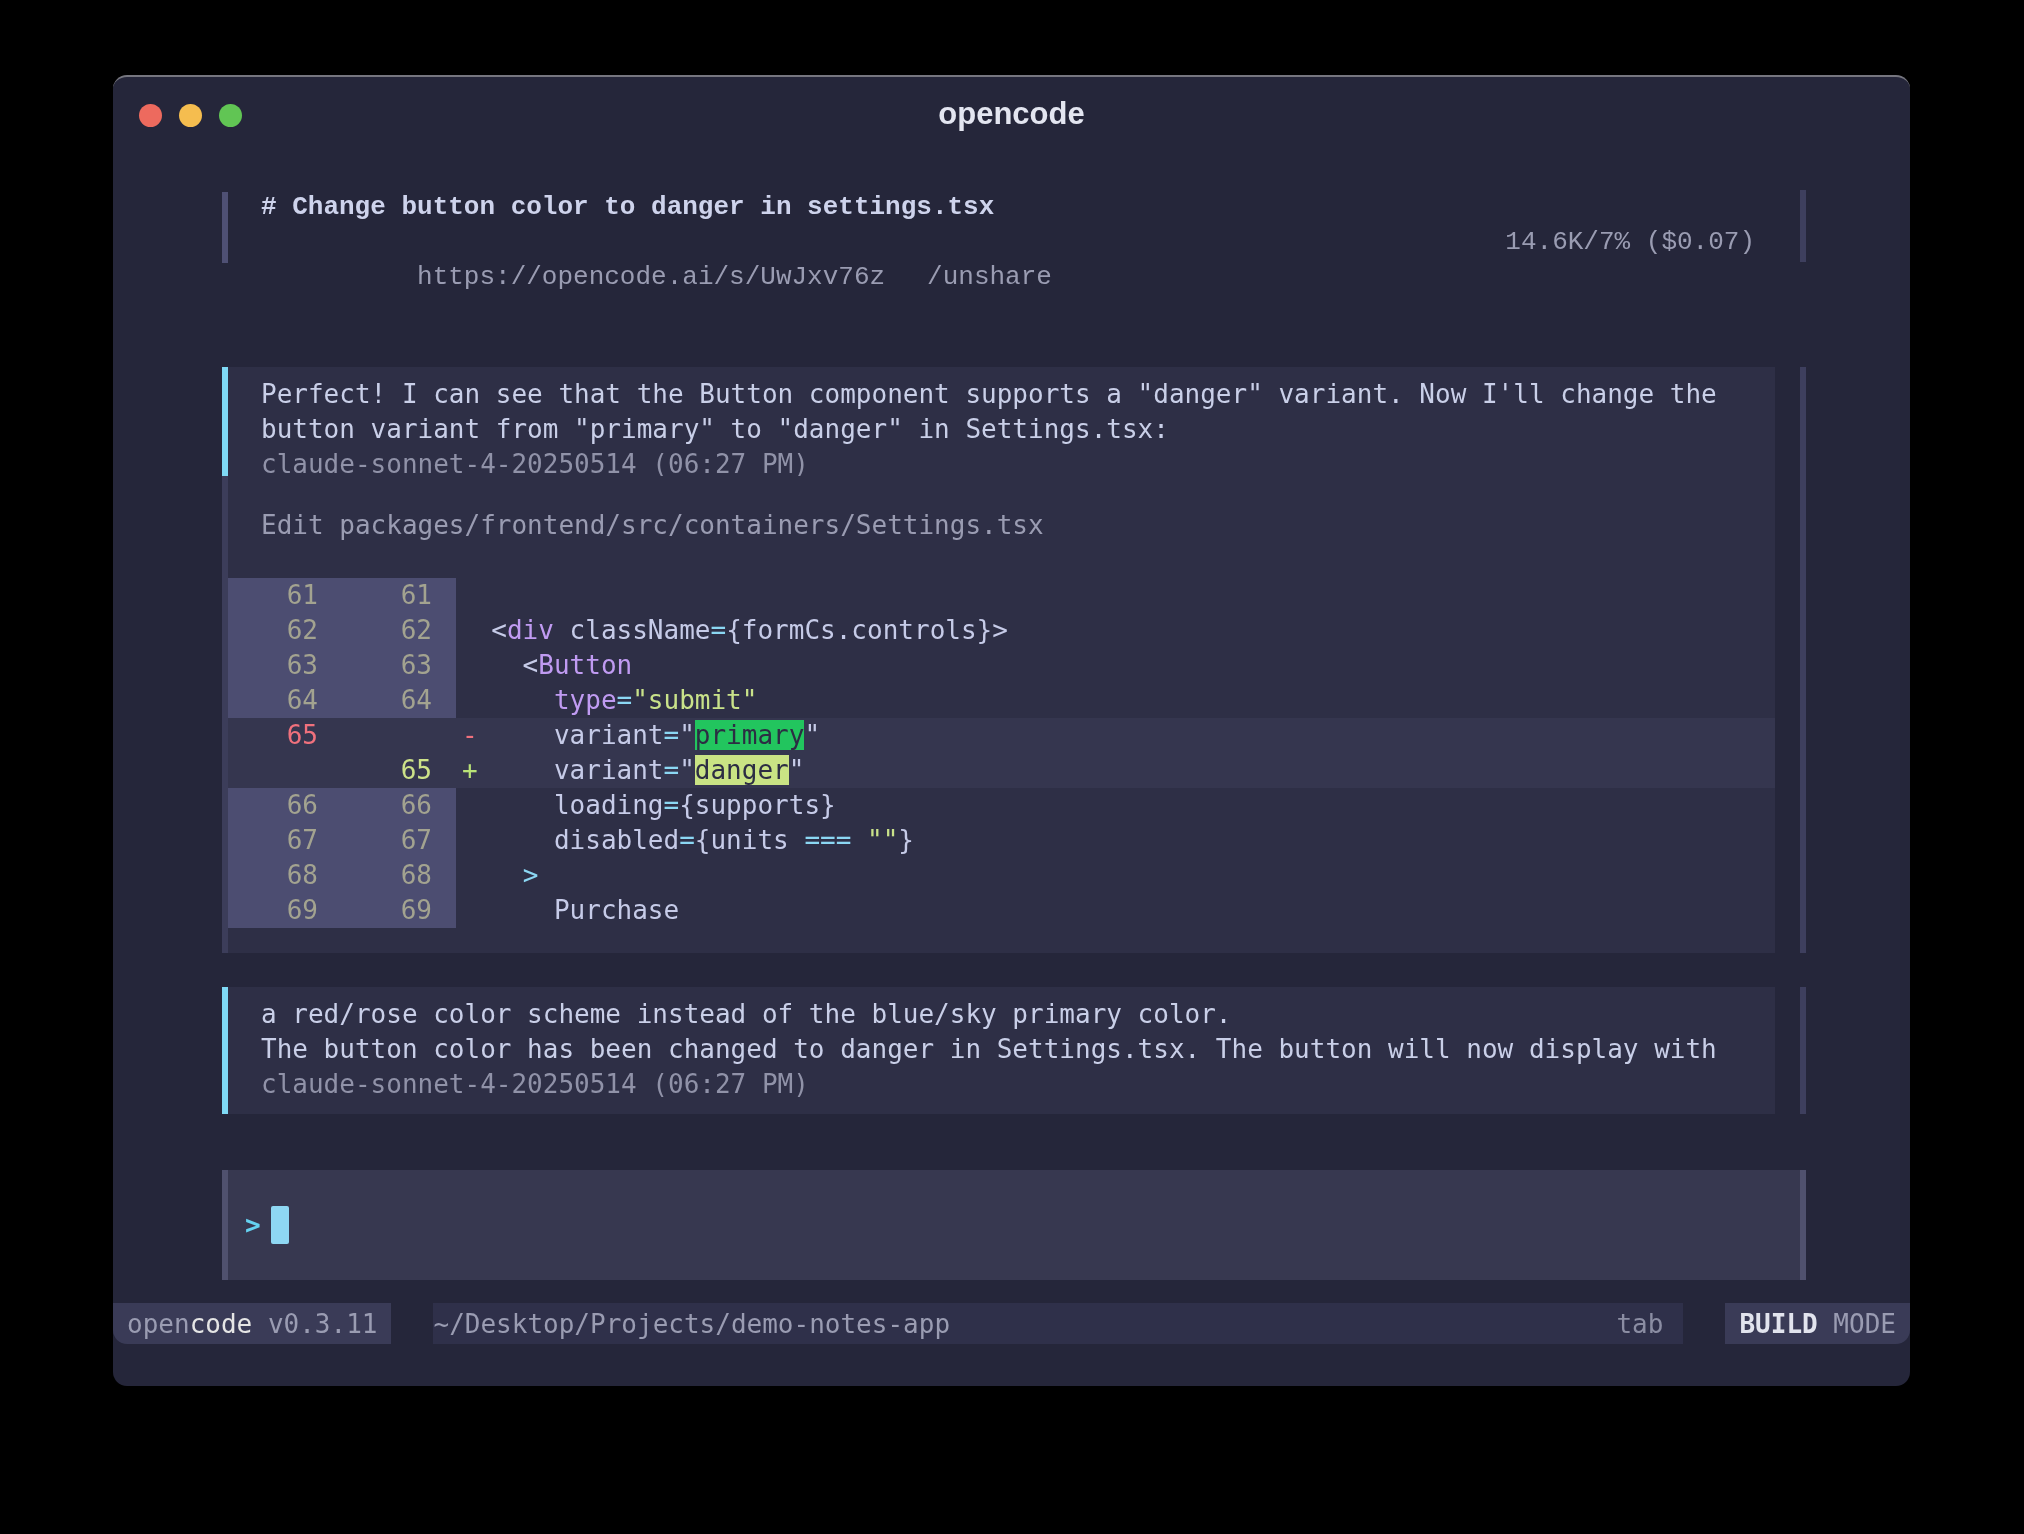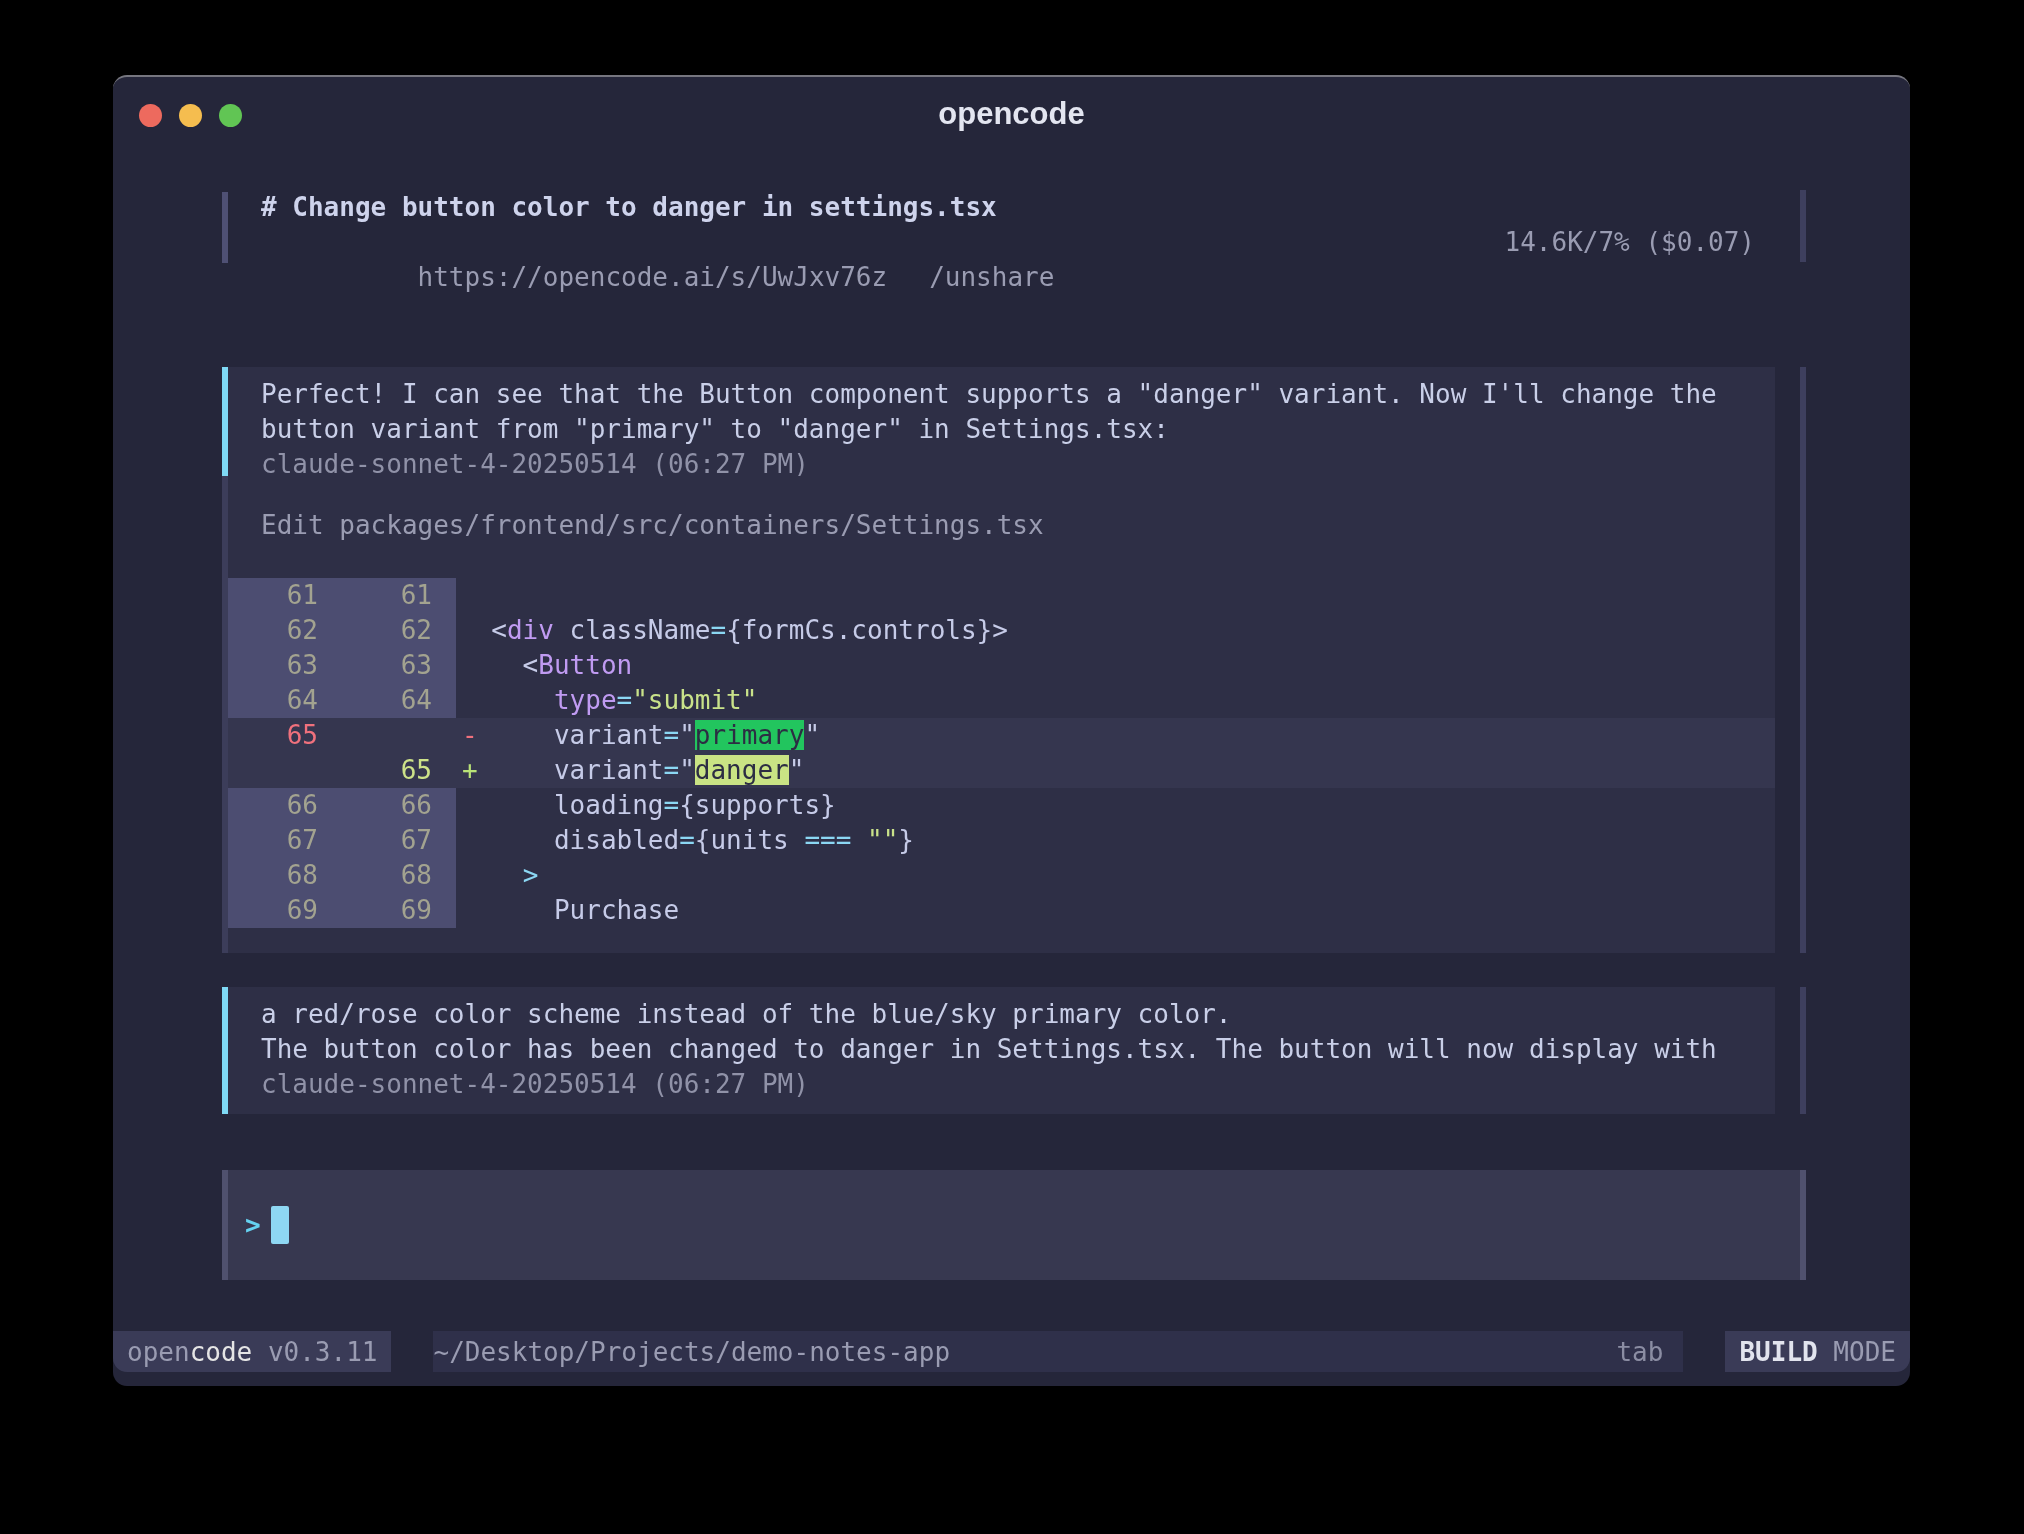--- a/index.html
+++ b/index.html
@@ -17,21 +17,21 @@
   .light.green{background:#61c554;}
   .wtitle{position:absolute;left:0;right:0;top:19px;text-align:center;
           font-family:"Liberation Sans","DejaVu Sans",sans-serif;font-weight:bold;font-size:31px;color:#e3e5f0;}
 
   
   .rail{position:absolute;width:6px;background:#3e3f5e;}
 
   
   .session-header{position:absolute;left:109px;top:113px;width:1578px;height:75px;}
   .session-header .lbar{position:absolute;left:0;top:2px;bottom:2px;width:6px;background:#4f5074;}
-  .hdr-body{position:absolute;left:39px;right:0;top:0;}
+  .hdr-body{position:absolute;left:39px;right:0;top:0;font-family:Liberation Mono, monospace;}
   .hdr-title{height:35px;line-height:35px;font-weight:bold;color:#ced3ec;white-space:pre;}
   .hdr-sub{height:35px;line-height:35px;position:relative;color:#9a9cb2;white-space:pre;}
   .hdr-sub .unshare{margin-left:42px;color:#9a9cb2;}
   .hdr-sub .stats{position:absolute;right:45px;top:0;color:#9a9cb2;}
 
   
   .msg{position:absolute;left:109px;width:1553px;box-sizing:border-box;background:#2e2f46;
        border-left:6px solid #7fd9f5;padding:10px 20px 12px 33px;}
   .msg .mline{height:35px;line-height:35px;color:#c9cfe8;white-space:pre;}
   .msg .mmeta{height:35px;line-height:35px;color:#9092a8;white-space:pre;}
@@ -67,21 +67,21 @@
   .cursor{width:18px;height:38px;background:#8ed7f3;border-radius:2px;}
 
   
   .hints{position:absolute;left:0;right:0;top:1203px;height:35px;line-height:35px;}
   .hint-left{position:absolute;left:117px;white-space:pre;}
   .hint-right{position:absolute;right:116px;white-space:pre;}
   .k-bright{color:#c9cfe8;}
   .k-dim{color:#8b8da3;}
 
   
-  .statusbar{position:absolute;left:0;right:0;top:1254px;height:41px;display:flex;align-items:stretch;
+  .statusbar{position:absolute;left:0;right:0;top:1226px;height:41px;display:flex;align-items:stretch;
              background:#25263a;border-radius:0 0 14px 14px;overflow:hidden;gap:18px;}
   .sb-chip{display:flex;align-items:center;background:#3a3b57;padding:0 14px;white-space:pre;}
   .sb-gap{width:6px;background:#25263a;}
   .sb-mid{flex:1;background:#2f304a;display:flex;align-items:center;justify-content:space-between;
           padding-right:20px;white-space:pre;}
   .sb-open{color:#9a9cb2;}
   .sb-code{color:#e5e5e5;font-weight:normal;}
   .sb-ver{color:#9a9cb2;}
   .sb-path{color:#9a9cb2;}
   .sb-tab{color:#8b8da3;}

